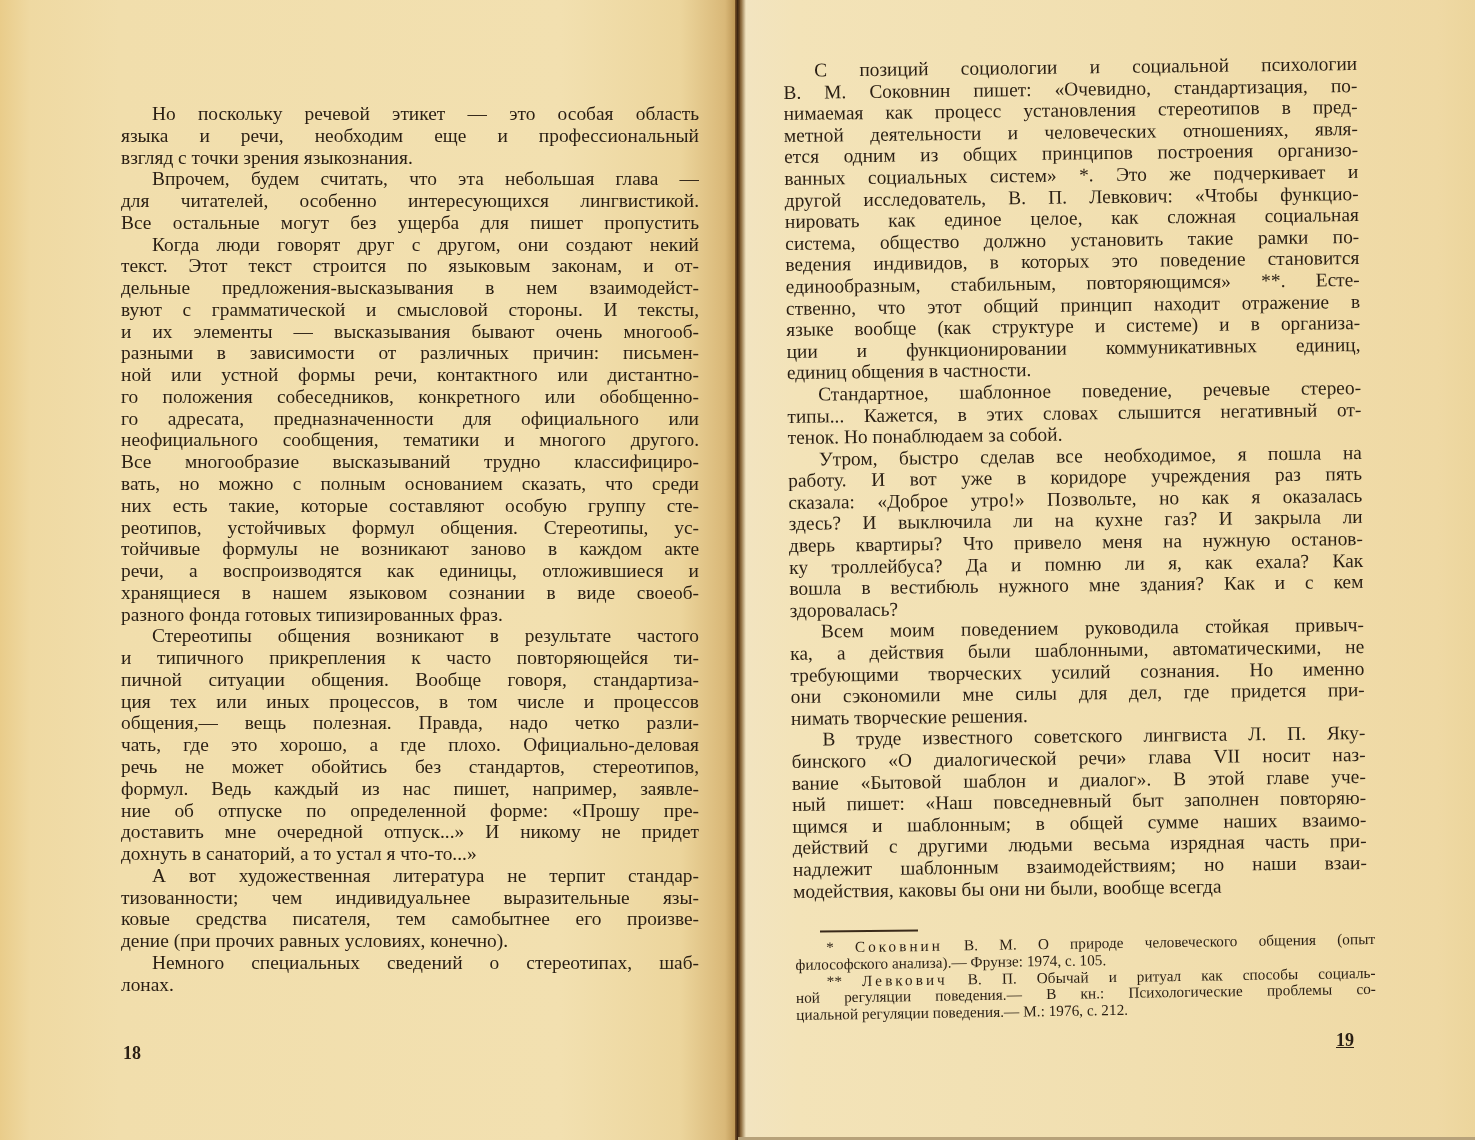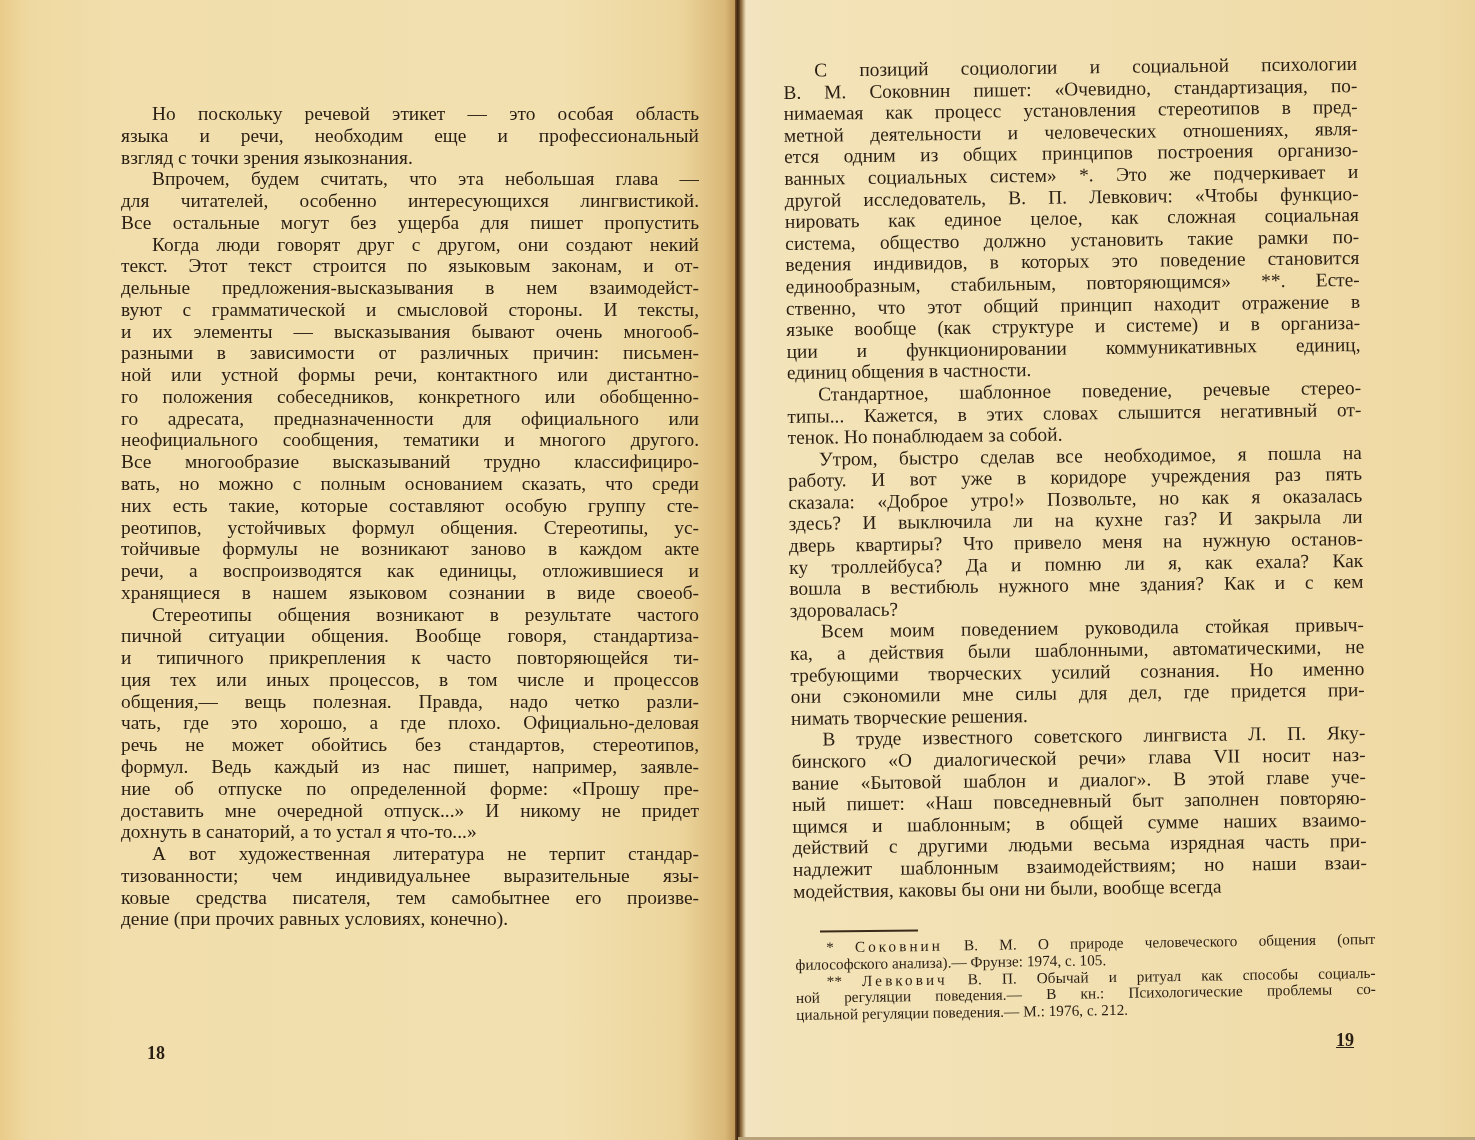--- a/index.html
+++ b/index.html
@@ -38,21 +38,21 @@
     position: absolute; left: 820px; top: 930px; width: 98px; height: 2px;
     background: #3a2a1a; transform: rotate(-0.7deg);
   }
   .footnotes {
     position: absolute; left: 795px; top: 940px; width: 580px;
     font-size: 15.3px; line-height: 16.8px; transform: rotate(-0.9deg); transform-origin: 0 0;
   }
   .footnotes .line { height: 16.8px; }
   .spaced { letter-spacing: 3px; }
   .page-num { position: absolute; font-weight: bold; font-size: 18px; }
-  .page-num-left { left: 123px; top: 1043px; margin-left: 24px; }
+  .page-num-left { left: 123px; top: 1043px; }
   .page-num-right { left: 1336px; top: 1030px; text-decoration: underline; }
 </style>
 </head>
 <body>
 
 <div class="page page-left"></div>
 <div class="page page-right"></div>
 <div class="gutter"></div>
 <div class="bottom-edge"></div>
 
@@ -78,39 +78,44 @@
       <span class="line">го положения собеседников, конкретного или обобщенно-</span>
       <span class="line">го адресата, предназначенности для официального или</span>
       <span class="line">неофициального сообщения, тематики и многого другого.</span>
       <span class="line">Все многообразие высказываний трудно классифициро-</span>
       <span class="line">вать, но можно с полным основанием сказать, что среди</span>
       <span class="line">них есть такие, которые составляют особую группу сте-</span>
       <span class="line">реотипов, устойчивых формул общения. Стереотипы, ус-</span>
       <span class="line">тойчивые формулы не возникают заново в каждом акте</span>
       <span class="line">речи, а воспроизводятся как единицы, отложившиеся и</span>
       <span class="line">хранящиеся в нашем языковом сознании в виде своеоб-</span>
+      <span class="line last">разного фонда готовых типизированных фраз.</span>
     </div>
     <div class="para-block">
       <span class="line indent">Стереотипы общения возникают в результате частого</span>
+      <span class="line">и типичного прикрепления к часто повторяющейся ти-</span>
       <span class="line">пичной ситуации общения. Вообще говоря, стандартиза-</span>
-      <span class="line">и типичного прикрепления к часто повторяющейся ти-</span>
       <span class="line">ция тех или иных процессов, в том числе и процессов</span>
       <span class="line">общения,— вещь полезная. Правда, надо четко разли-</span>
       <span class="line">чать, где это хорошо, а где плохо. Официально-деловая</span>
       <span class="line">речь не может обойтись без стандартов, стереотипов,</span>
       <span class="line">формул. Ведь каждый из нас пишет, например, заявле-</span>
       <span class="line">ние об отпуске по определенной форме: «Прошу пре-</span>
       <span class="line">доставить мне очередной отпуск...» И никому не придет</span>
       <span class="line last">дохнуть в санаторий, а то устал я что-то...»</span>
     </div>
     <div class="para-block">
       <span class="line indent">А вот художественная литература не терпит стандар-</span>
       <span class="line">тизованности; чем индивидуальнее выразительные язы-</span>
       <span class="line">ковые средства писателя, тем самобытнее его произве-</span>
       <span class="line last">дение (при прочих равных условиях, конечно).</span>
+    </div>
+    <div class="para-block">
+      <span class="line indent">Немного специальных сведений о стереотипах, шаб-</span>
+      <span class="line last">лонах.</span>
     </div>
   </div>
 <div class="col col-right" id="col-right">
     <div class="para-block">
       <span class="line indent">С позиций социологии и социальной психологии</span>
       <span class="line">В. М. Соковнин пишет: «Очевидно, стандартизация, по-</span>
       <span class="line">нимаемая как процесс установления стереотипов в пред-</span>
       <span class="line">метной деятельности и человеческих отношениях, явля-</span>
       <span class="line">ется одним из общих принципов построения организо-</span>
       <span class="line">ванных социальных систем» *. Это же подчеркивает и</span>

